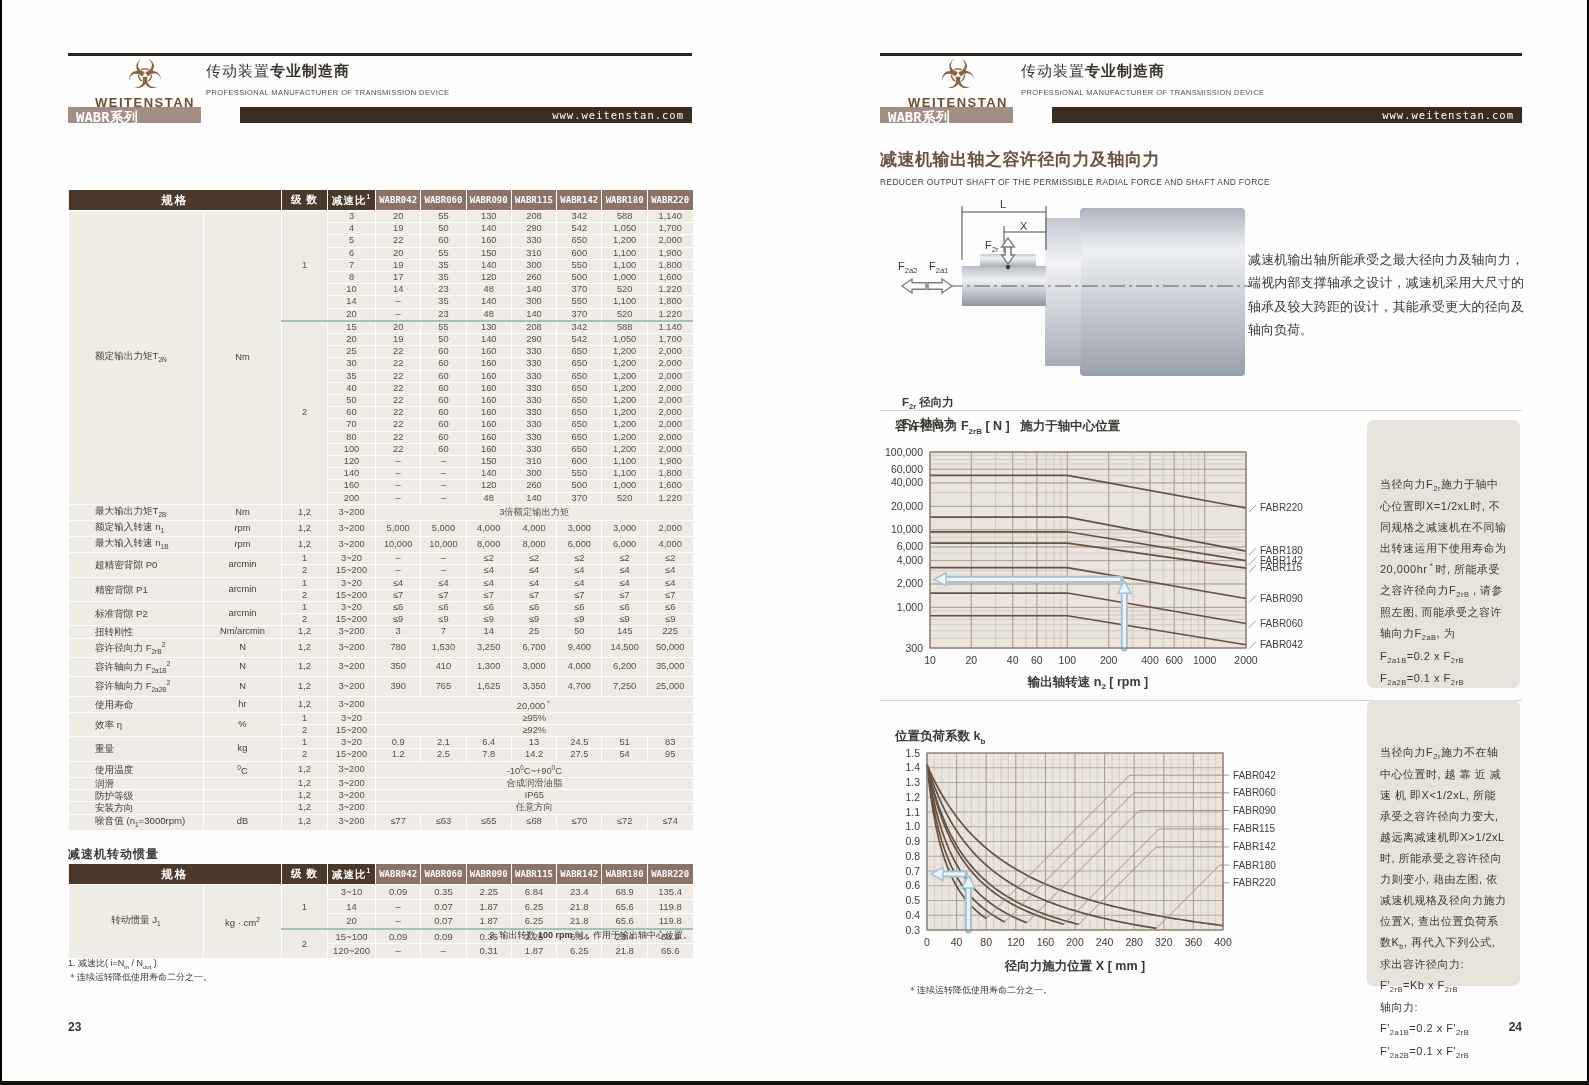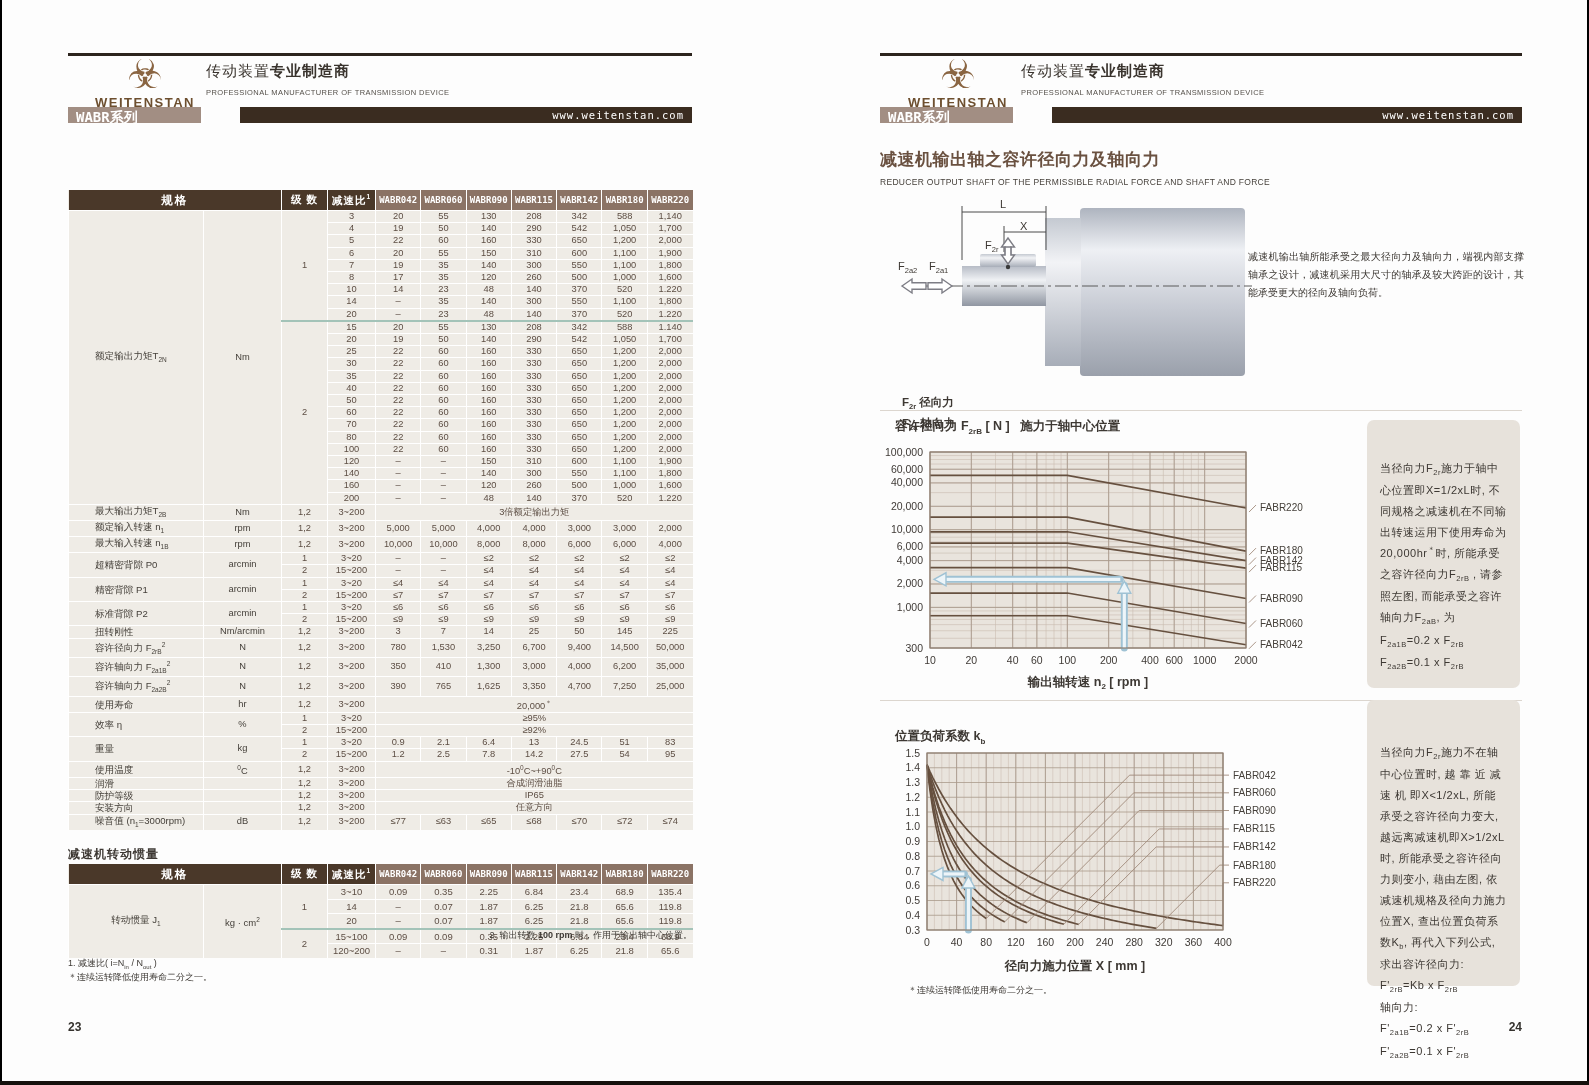--- a/index.html
+++ b/index.html
@@ -38,21 +38,21 @@
   table.t-inertia td{height:13.5px;line-height:13.5px;font-size:9.5px;}
   table.spec td.lbl{text-align:left;padding-left:26px;color:#45403a;font-size:9.6px;}
   table.spec td.lbl-c{color:#45403a;font-size:9.6px;}
   table.spec td.unit{color:#45403a;}
   table.spec td.span-val{color:#5d4e44;}
   table.spec tr.gsep td{border-top:2px solid #a3c3b8;}
   table.spec sub{font-size:6.5px;} table.spec sup{font-size:6.5px;}
   .foot{position:absolute;font-size:9px;color:#3d3934;}
   .foot sub{font-size:6px;}
   
-  .intro{position:absolute;font-size:10px;line-height:1.8;color:#3d3833;text-align:justify;}
+  .intro{position:absolute;font-size:13px;line-height:1.8;color:#3d3833;text-align:justify;}
   .sep-line{position:absolute;height:1px;background:#dcd6cf;}
   .chart-title{position:absolute;font-size:12.5px;font-weight:bold;color:#3d3833;}
   .chart-title sub{font-size:8px;}
   .card{position:absolute;width:153px;background:#e7e2db;border-radius:7px;box-sizing:border-box;
      padding:14px 13px;font-size:11px;line-height:1.9;color:#3d3833;letter-spacing:.5px;}
   .card sub{font-size:7.5px;} .card sup{font-size:7.5px;}
   .dlabel{position:absolute;font-size:11px;color:#3d3833;}
   .dlabel sub{font-size:7.5px;}
   .dlegend{position:absolute;font-size:11.5px;color:#3d3833;font-weight:bold;}
   .dlegend sub{font-size:7.5px;}
@@ -889,21 +889,21 @@
           <text x="43" y="124.10460187089706" text-anchor="end">4,000</text>
           <text x="43" y="110.42424293986232" text-anchor="end">6,000</text>
           <text x="43" y="93.1890289977931" text-anchor="end">10,000</text>
           <text x="43" y="69.80230093544853" text-anchor="end">20,000</text>
           <text x="43" y="46.41557287310396" text-anchor="end">40,000</text>
           <text x="43" y="32.73521394206924" text-anchor="end">60,000</text>
           <text x="43" y="15.5" text-anchor="end">100,000</text>
         </g>
         <text x="208" y="246" text-anchor="middle" font-size="12.5" font-weight="bold" fill="#3d3833">输出轴转速 n<tspan font-size="8" dy="2.5">2</tspan><tspan dy="-2.5"> [ rpm ]</tspan></text>
       </svg></div>
-  <div class="card" style="left:1367px;top:420px;height:268px;padding-top:38px">当径向力F<sub>2r</sub>施力于轴中心位置即X=1/2xL时, 不同规格之减速机在不同输出转速运用下使用寿命为20,000hr<sup>＊</sup>时, 所能承受之容许径向力F<sub>2rB</sub> , 请参照左图, 而能承受之容许轴向力F<sub>2aB</sub>, 为<br>F<sub>2a1B</sub>=0.2 x F<sub>2rB</sub><br>F<sub>2a2B</sub>=0.1 x F<sub>2rB</sub></div>
+  <div class="card" style="left:1367px;top:420px;height:268px;padding-top:54px">当径向力F<sub>2r</sub>施力于轴中心位置即X=1/2xL时, 不同规格之减速机在不同输出转速运用下使用寿命为20,000hr<sup>＊</sup>时, 所能承受之容许径向力F<sub>2rB</sub> , 请参照左图, 而能承受之容许轴向力F<sub>2aB</sub>, 为<br>F<sub>2a1B</sub>=0.2 x F<sub>2rB</sub><br>F<sub>2a2B</sub>=0.1 x F<sub>2rB</sub></div>
 
   <div class="sep-line" style="left:880px;top:700px;width:642px"></div>
   <div class="chart-title" style="left:895px;top:728px">位置负荷系数 k<sub>b</sub></div>
   <div class="abs" id="chart2" style="left:880px;top:748px"><svg width="480" height="232">
         <rect x="47" y="5" width="296" height="177" fill="#e9e4dd"></rect>
         <g>
           <line x1="47" y1="5" x2="47" y2="182" stroke="#c9bcb0" stroke-width="0.55"></line>
           <line x1="54.4" y1="5" x2="54.4" y2="182" stroke="#c9bcb0" stroke-width="0.55"></line>
           <line x1="61.8" y1="5" x2="61.8" y2="182" stroke="#c9bcb0" stroke-width="0.55"></line>
           <line x1="69.2" y1="5" x2="69.2" y2="182" stroke="#c9bcb0" stroke-width="0.55"></line>

